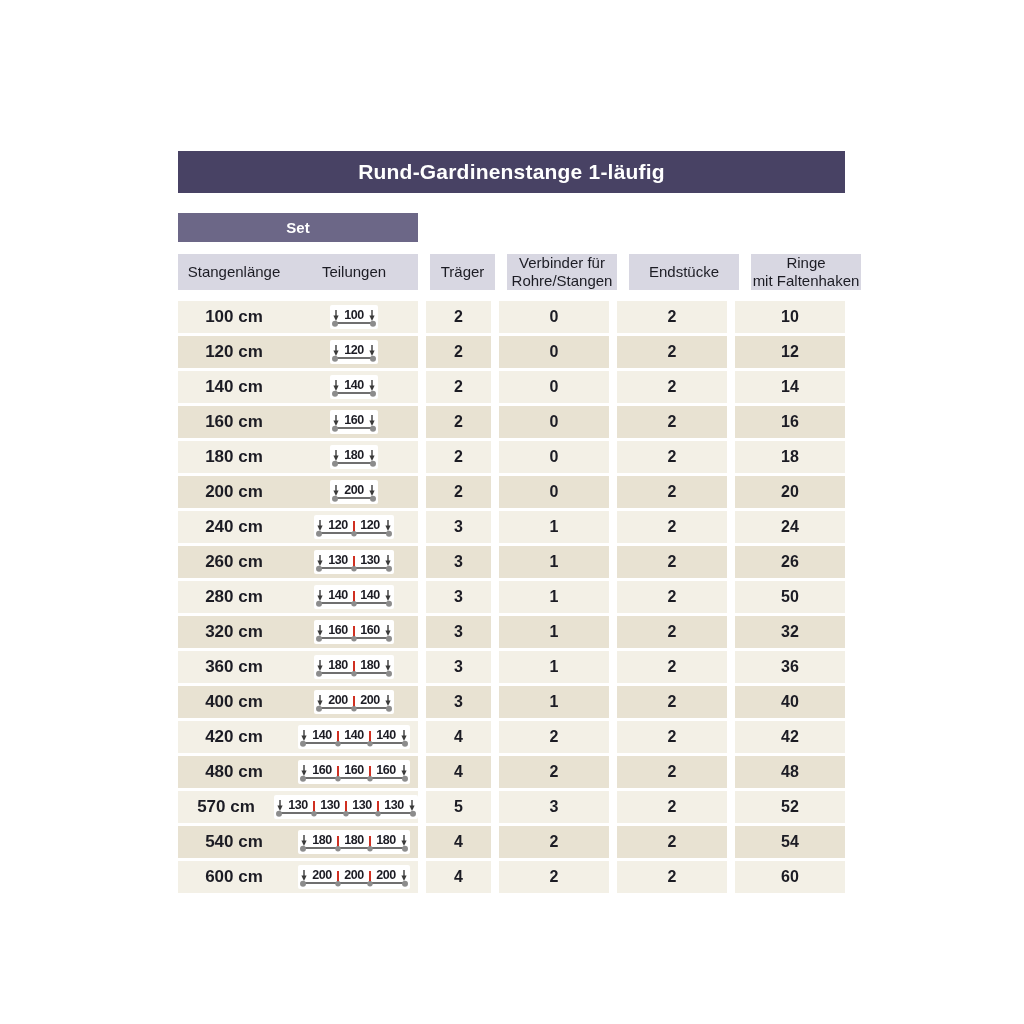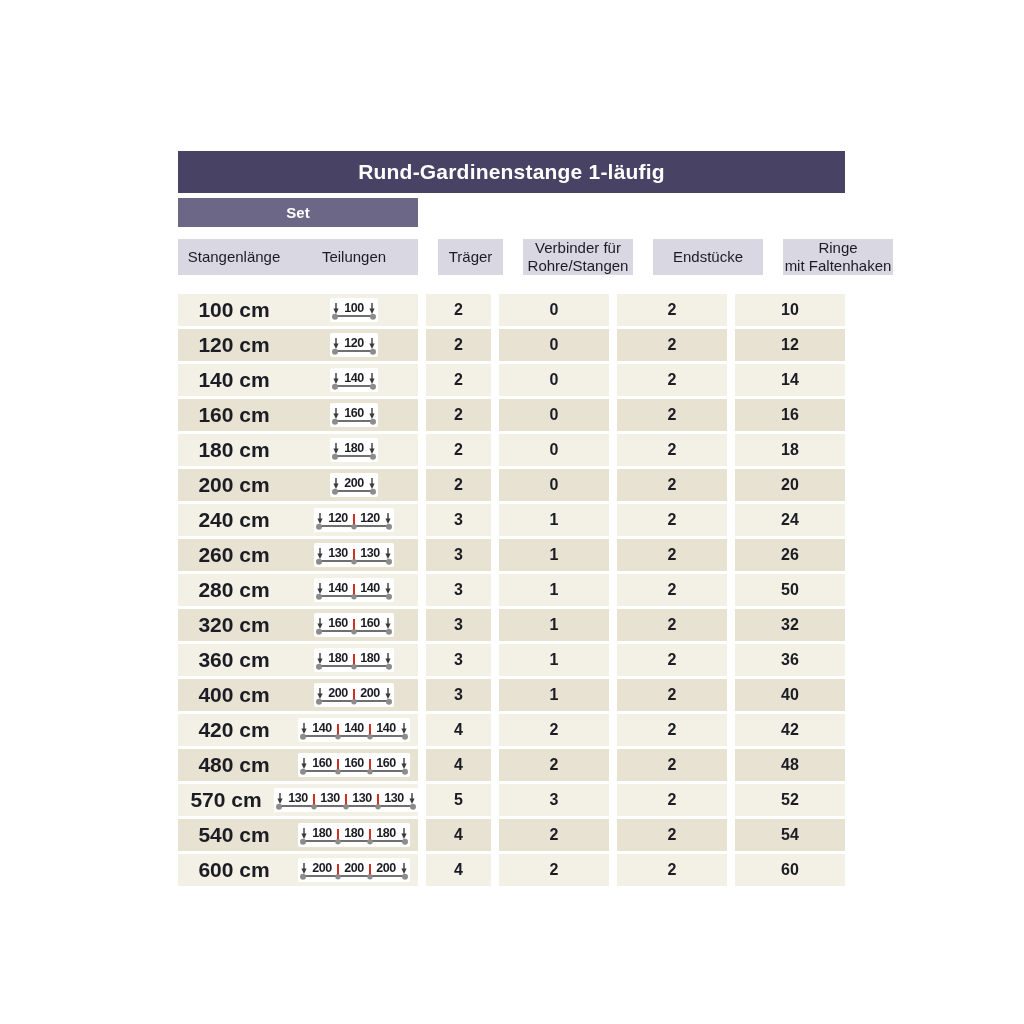--- a/index.html
+++ b/index.html
@@ -6,35 +6,35 @@
   .stage {
     position:relative; width:1024px; height:1024px; background:#ffffff;
     font-family:"Liberation Sans", sans-serif; overflow:hidden;
   }
   .table-wrap { position:absolute; left:178px; top:151px; width:667px; }
 
   .title-bar {
     height:42px; background:var(--title-bg); color:var(--title-text);
     display:flex; align-items:center; justify-content:center;
     font-size:21px; font-weight:bold; letter-spacing:0.2px;
-    margin-bottom:5px;
+    margin-bottom:20px;
   }
 
   .group-row {
     display:grid; grid-template-columns:240px 1fr; column-gap:8px;
     height:29px; margin-bottom:12px;
   }
   .group-cell {
     background:var(--group-bg); color:#ffffff; font-size:15px; font-weight:bold;
     display:flex; align-items:center; justify-content:center;
   }
 
   .colhead-row {
-    display:grid; grid-template-columns:240px 65px 110px 110px 110px; column-gap:20px;
-    height:32px; margin-bottom:23px;
+    display:grid; grid-template-columns:240px 65px 110px 110px 110px; column-gap:12px;
+    height:32px; margin-bottom:15px;
   }
   .colhead-cell {
     background:var(--colhead-bg); color:var(--text-dark); font-size:15px;
     display:flex; align-items:center; justify-content:center;
     text-align:center; line-height:18px;
   }
   .colhead-cell.set-head { justify-content:flex-start; }
   .set-head .sub1 { width:112px; text-align:center; }
   .set-head .sub2 { flex:1; text-align:center; }
 
@@ -43,21 +43,21 @@
     height:32px; margin-bottom:3px;
   }
   .cell {
     display:flex; align-items:center; justify-content:center;
     color:var(--text-dark); font-weight:bold; font-size:16px;
   }
   .rows .row:nth-child(odd)  .cell { background:var(--row-light); }
   .rows .row:nth-child(even) .cell { background:var(--row-dark); }
 
   .set-cell { justify-content:flex-start; }
-  .set-cell .len { width:112px; text-align:center; font-size:21px; }
+  .set-cell .len { width:112px; text-align:center; font-size:17px; }
   .set-cell .diagram-area { flex:1; display:flex; align-items:flex-end; justify-content:center; }
   .diagram-area svg { display:block; }
 </style>
 </head>
 <body>
 
 <div class="stage" style="--title-bg: #484264; --title-text: #ffffff; --group-bg: #6c6787; --colhead-bg: #d8d7e2; --row-light: #f3f0e6; --row-dark: #e8e2d2; --text-dark: #1c1c24;">
   <div class="table-wrap">
 
     <div class="title-bar">

